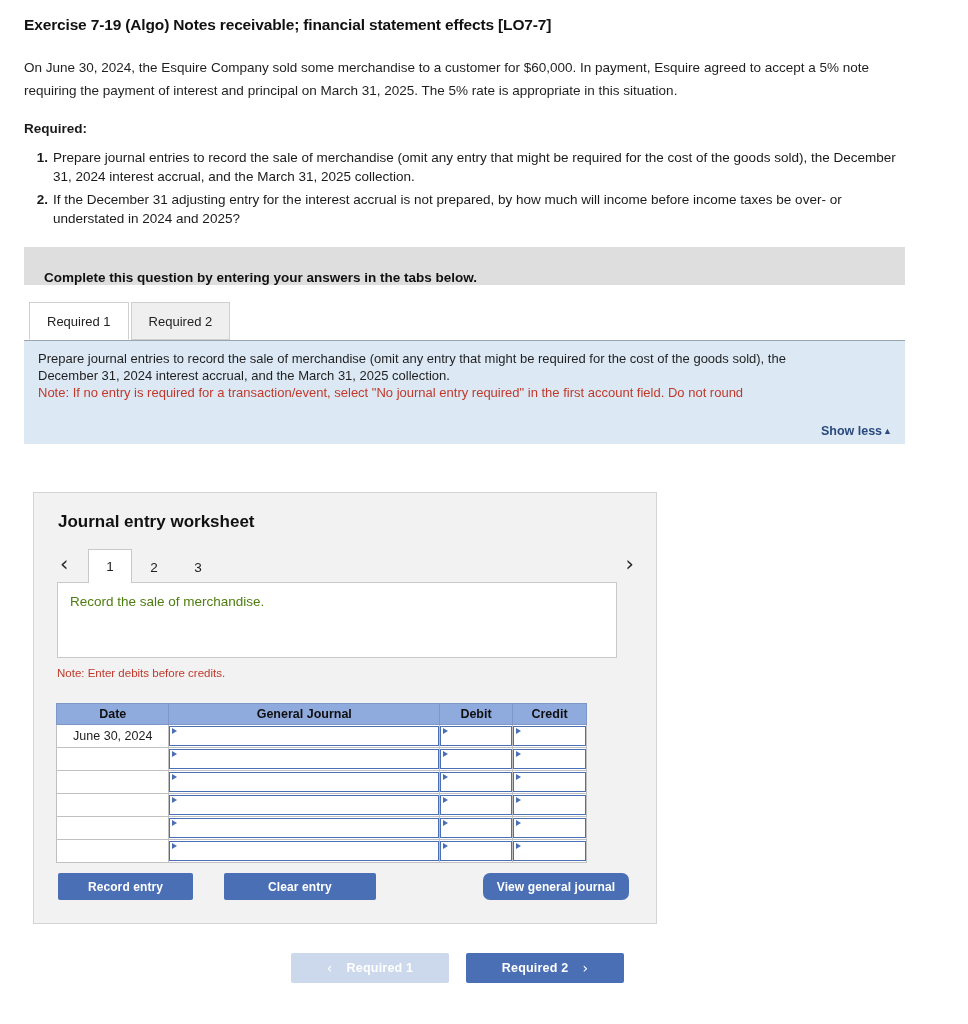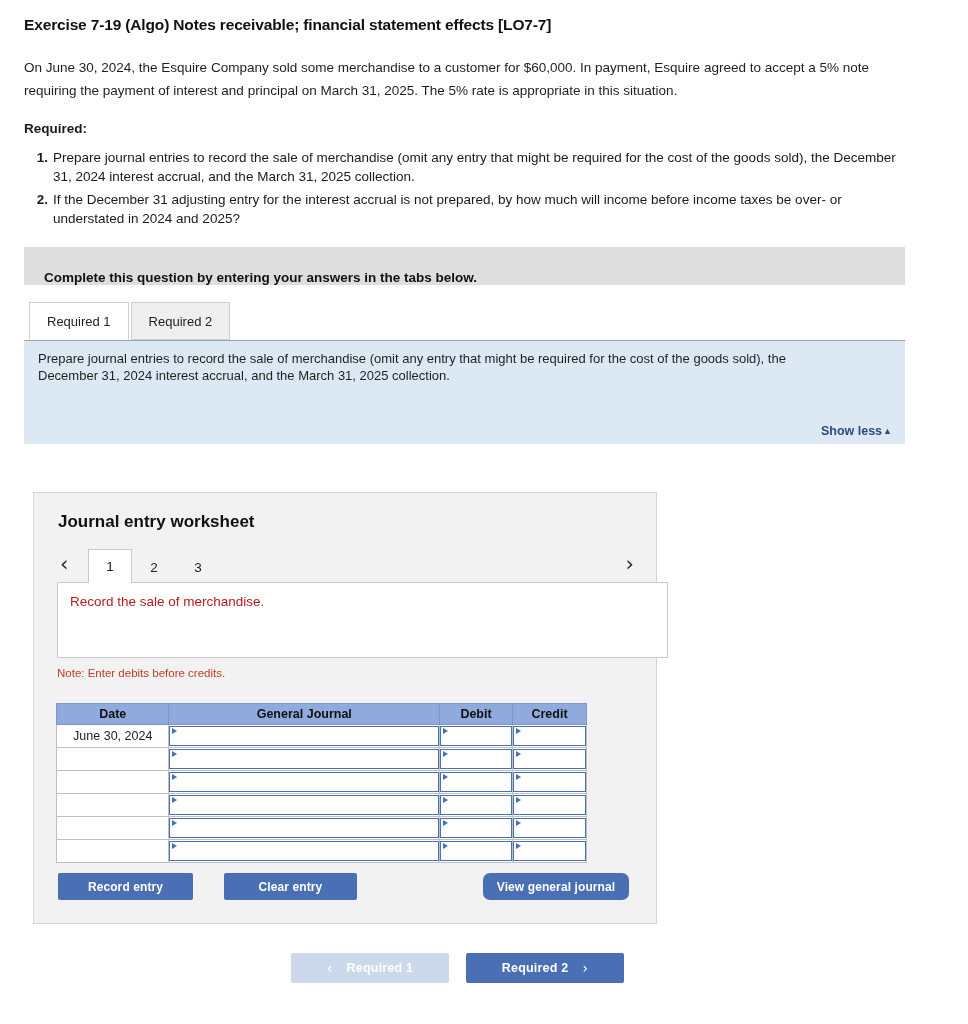--- a/index.html
+++ b/index.html
@@ -242,28 +242,28 @@
     height: 34px;
     position: relative;
     z-index: 2;
   }
 
   
   .desc-box {
     position: absolute;
     left: 23px;
     top: 89px;
-    width: 611px;
+    width: 560px;
     height: 76px;
     background: #ffffff;
     border: 1px solid #c9c9c9;
     box-sizing: border-box;
     padding: 11px 0 0 12px;
     font-size: 13.5px;
-    color: #b91c1c;
+    color: #4d7c0f;
   }
   .note-debits {
     position: absolute;
     left: 23px;
     top: 174px;
     color: #c0392b;
     font-size: 11.5px;
   }
 
   
@@ -338,21 +338,21 @@
     position: absolute;
     left: 58px;
     top: 873px;
     width: 135px;
     height: 27px;
   }
   #clear-entry {
     position: absolute;
     left: 224px;
     top: 873px;
-    width: 133px;
+    width: 152px;
     height: 27px;
   }
   #view-general-journal {
     position: absolute;
     left: 483px;
     top: 873px;
     width: 146px;
     height: 27px;
     border-radius: 7px;
   }
@@ -424,20 +424,21 @@
       <span>Required 1</span>
     </div>
     <div class="tab">
       <span>Required 2</span>
     </div>
   </div>
 
   <div class="blue-panel">
     <div class="line">Prepare journal entries to record the sale of merchandise (omit any entry that might be required for the cost of the goods sold), the</div>
     <div class="line">December 31, 2024 interest accrual, and the March 31, 2025 collection.</div>
+    <div class="note-red">Note: If no entry is required for a transaction/event, select "No journal entry required" in the first account field. Do not round</div>
     <div class="show-less">
       <span>Show less</span><span class="caret">▲</span>
     </div>
   </div>
 
 
   <div class="worksheet">
     <div class="ws-title">Journal entry worksheet</div>
 
     <div class="pager">

